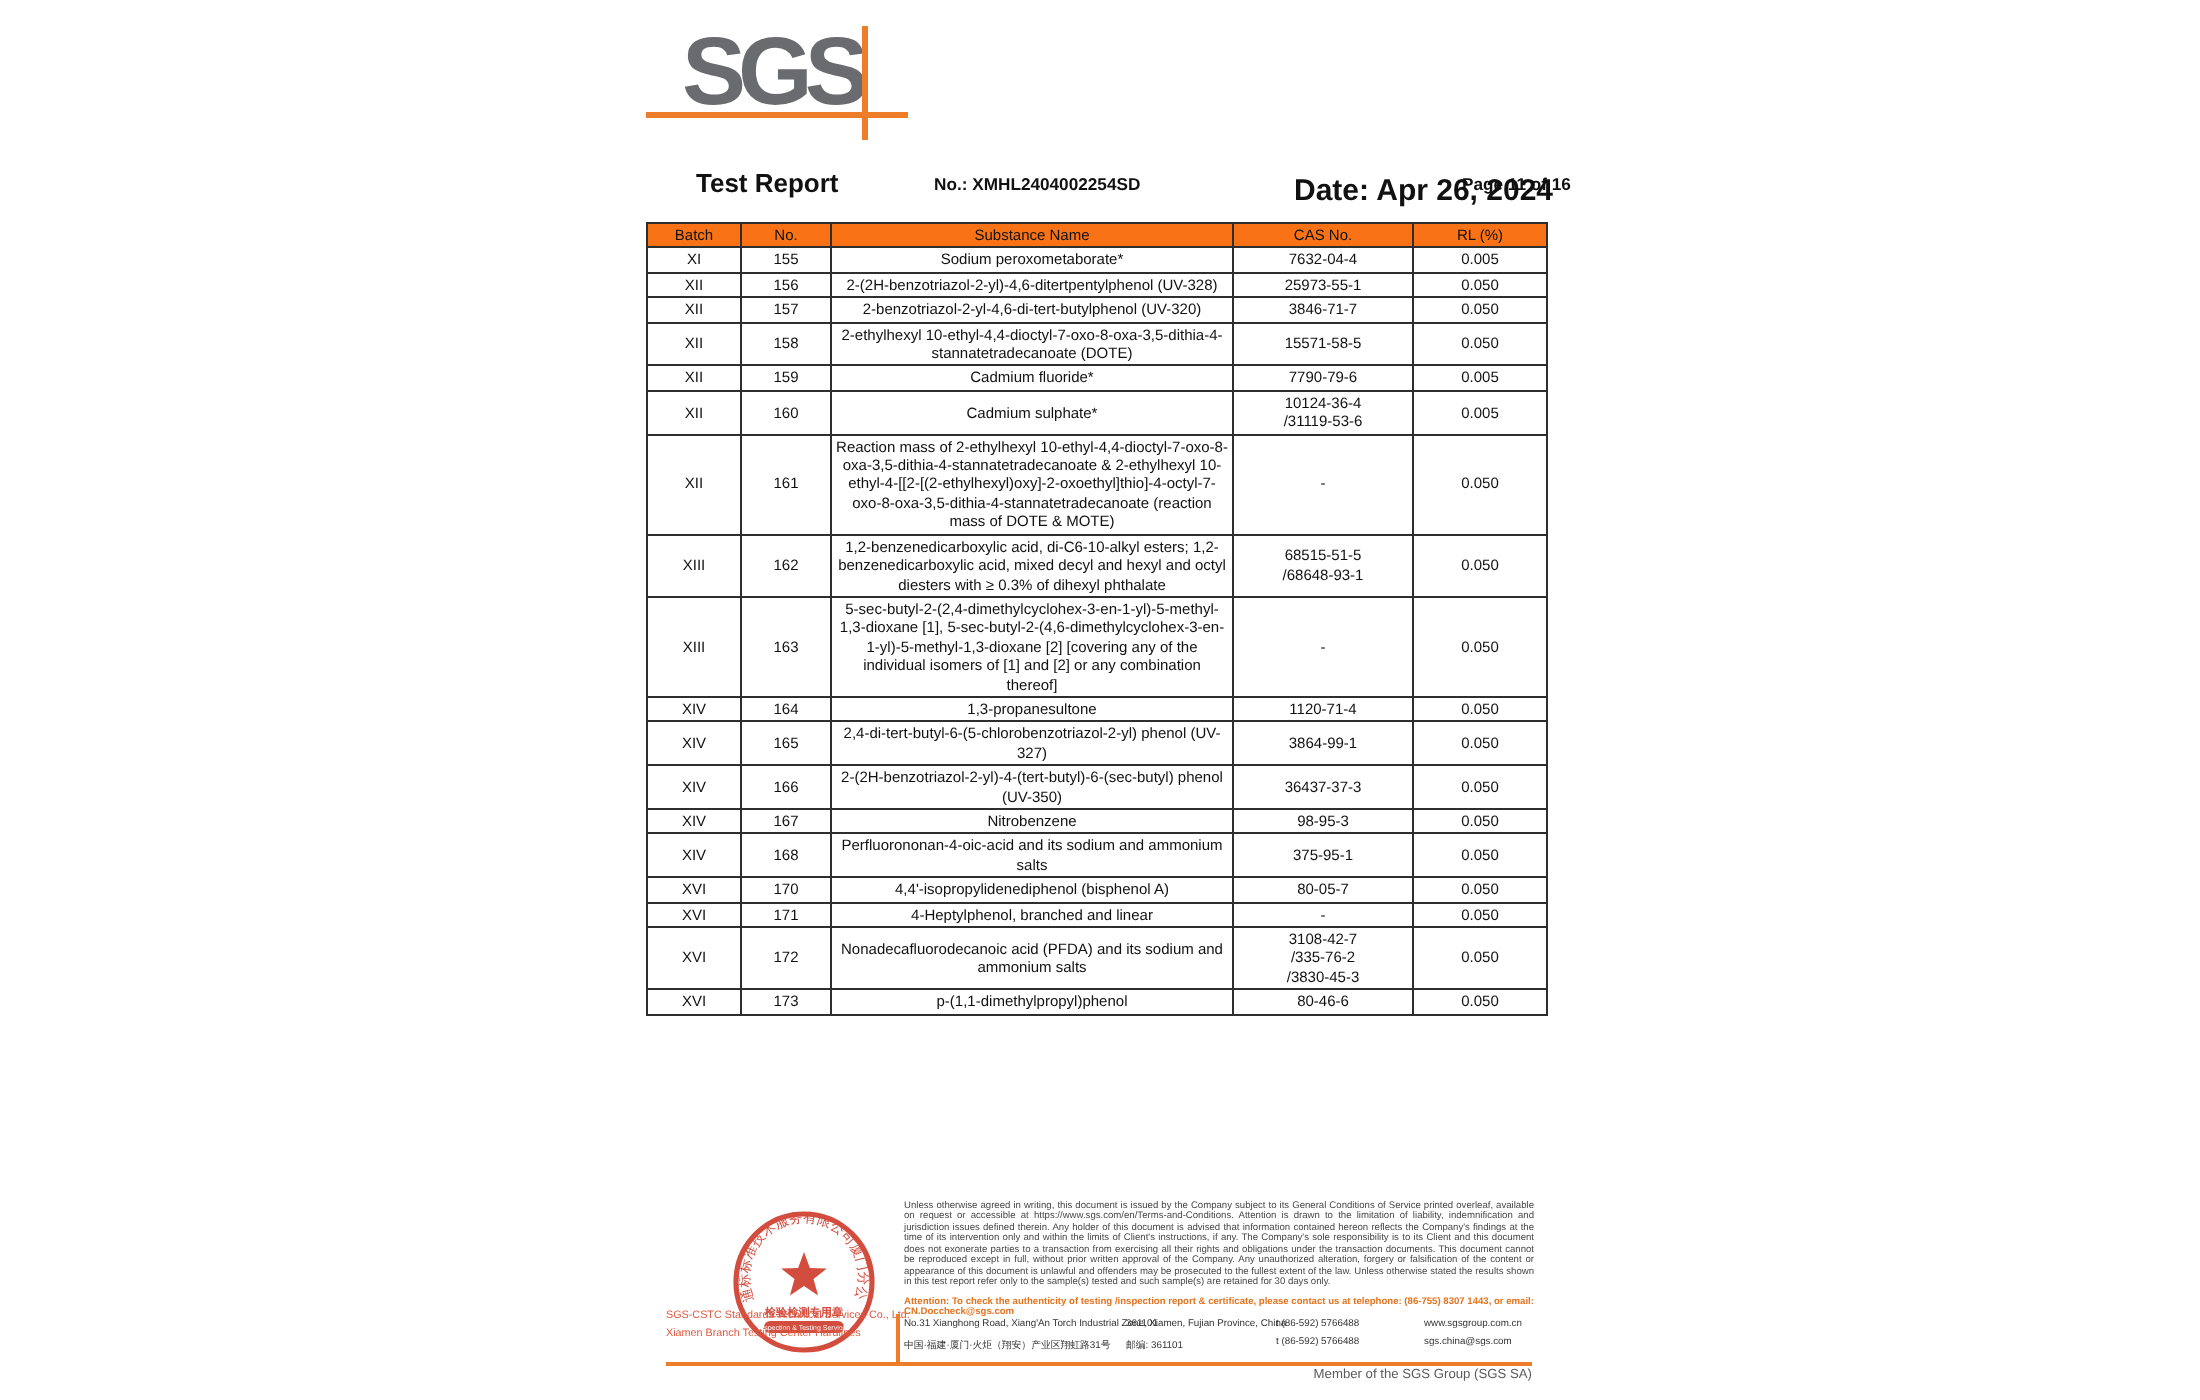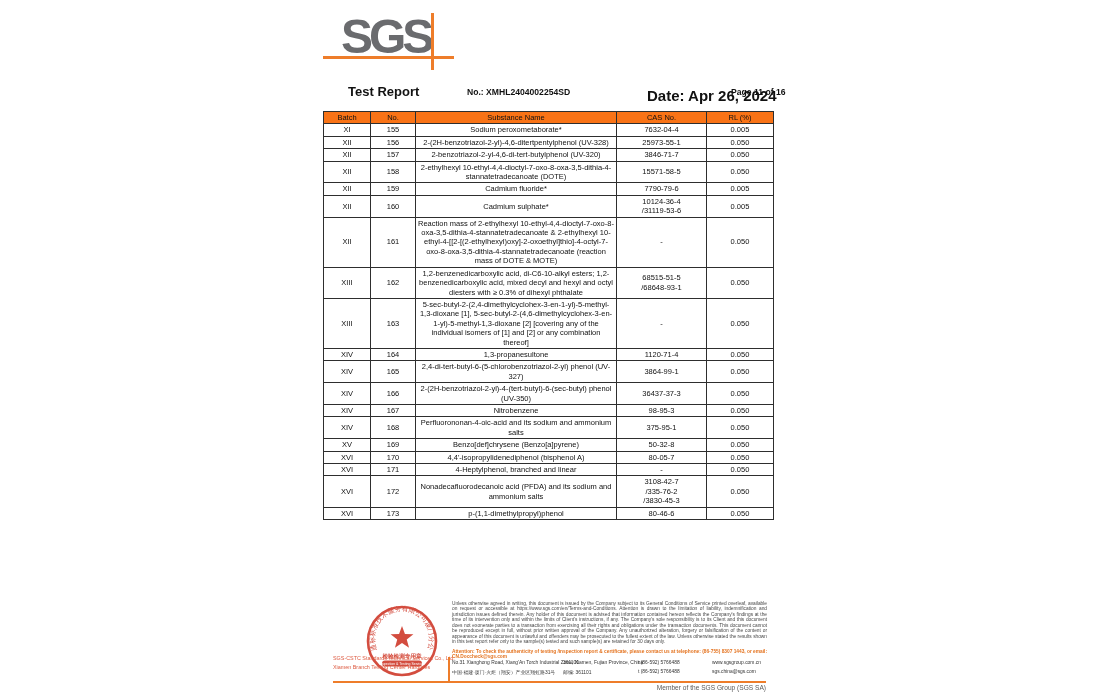--- a/index.html
+++ b/index.html
@@ -170,27 +170,20 @@
           <td class="c-rl">0.050</td>
         </tr>
         <tr>
           <td class="c-batch">XIV</td>
           <td class="c-no">168</td>
           <td class="c-substance">Perfluorononan-4-oic-acid and its sodium and ammonium salts</td>
           <td class="c-cas">375-95-1</td>
           <td class="c-rl">0.050</td>
         </tr>
         <tr>
-          <td class="c-batch">XV</td>
-          <td class="c-no">169</td>
-          <td class="c-substance">Benzo[def]chrysene (Benzo[a]pyrene)</td>
-          <td class="c-cas">50-32-8</td>
-          <td class="c-rl">0.050</td>
-        </tr>
-        <tr>
           <td class="c-batch">XVI</td>
           <td class="c-no">170</td>
           <td class="c-substance">4,4'-isopropylidenediphenol (bisphenol A)</td>
           <td class="c-cas">80-05-7</td>
           <td class="c-rl">0.050</td>
         </tr>
         <tr>
           <td class="c-batch">XVI</td>
           <td class="c-no">171</td>
           <td class="c-substance">4-Heptylphenol, branched and linear</td>

